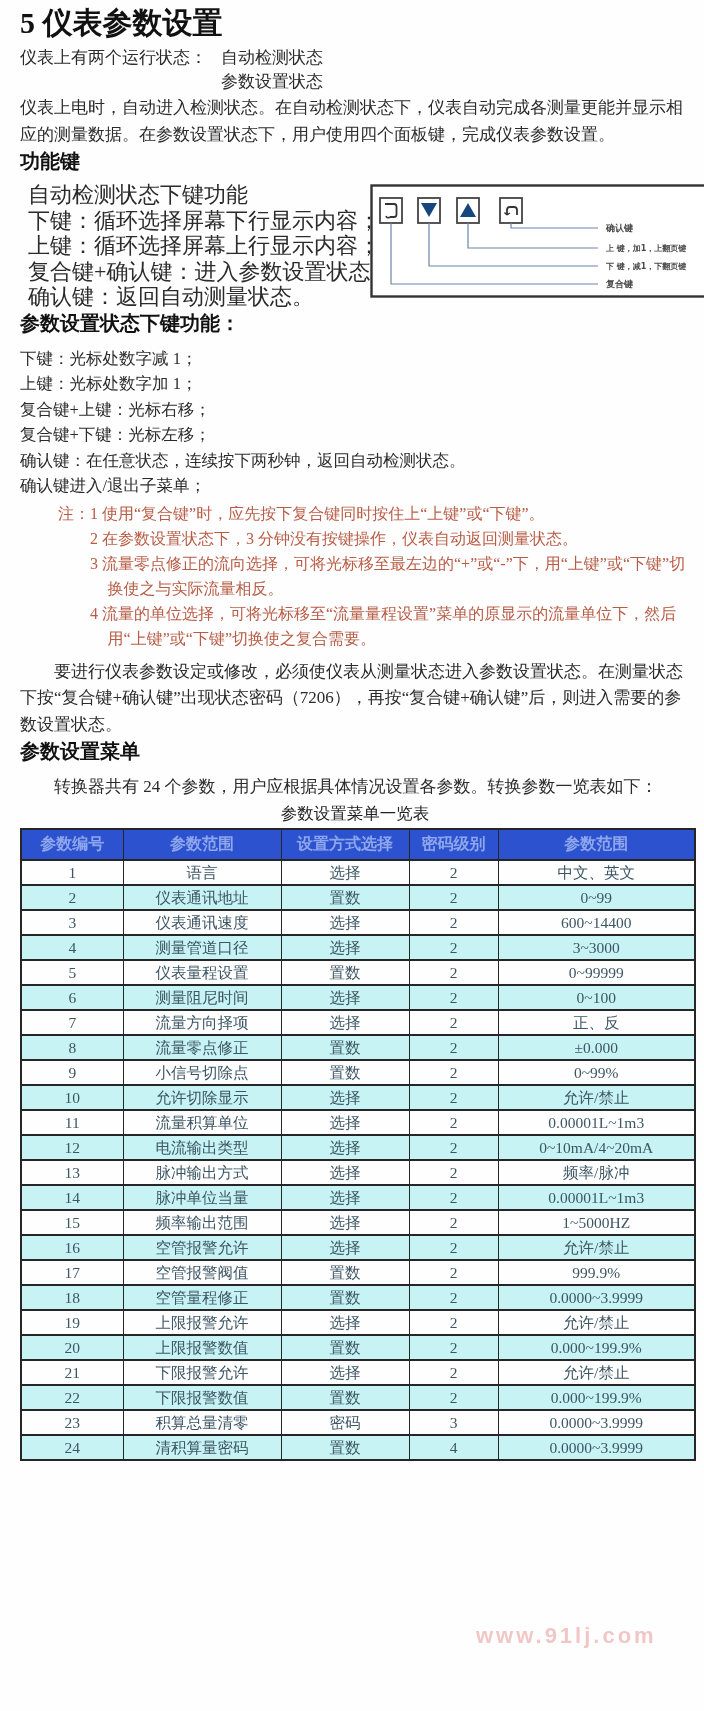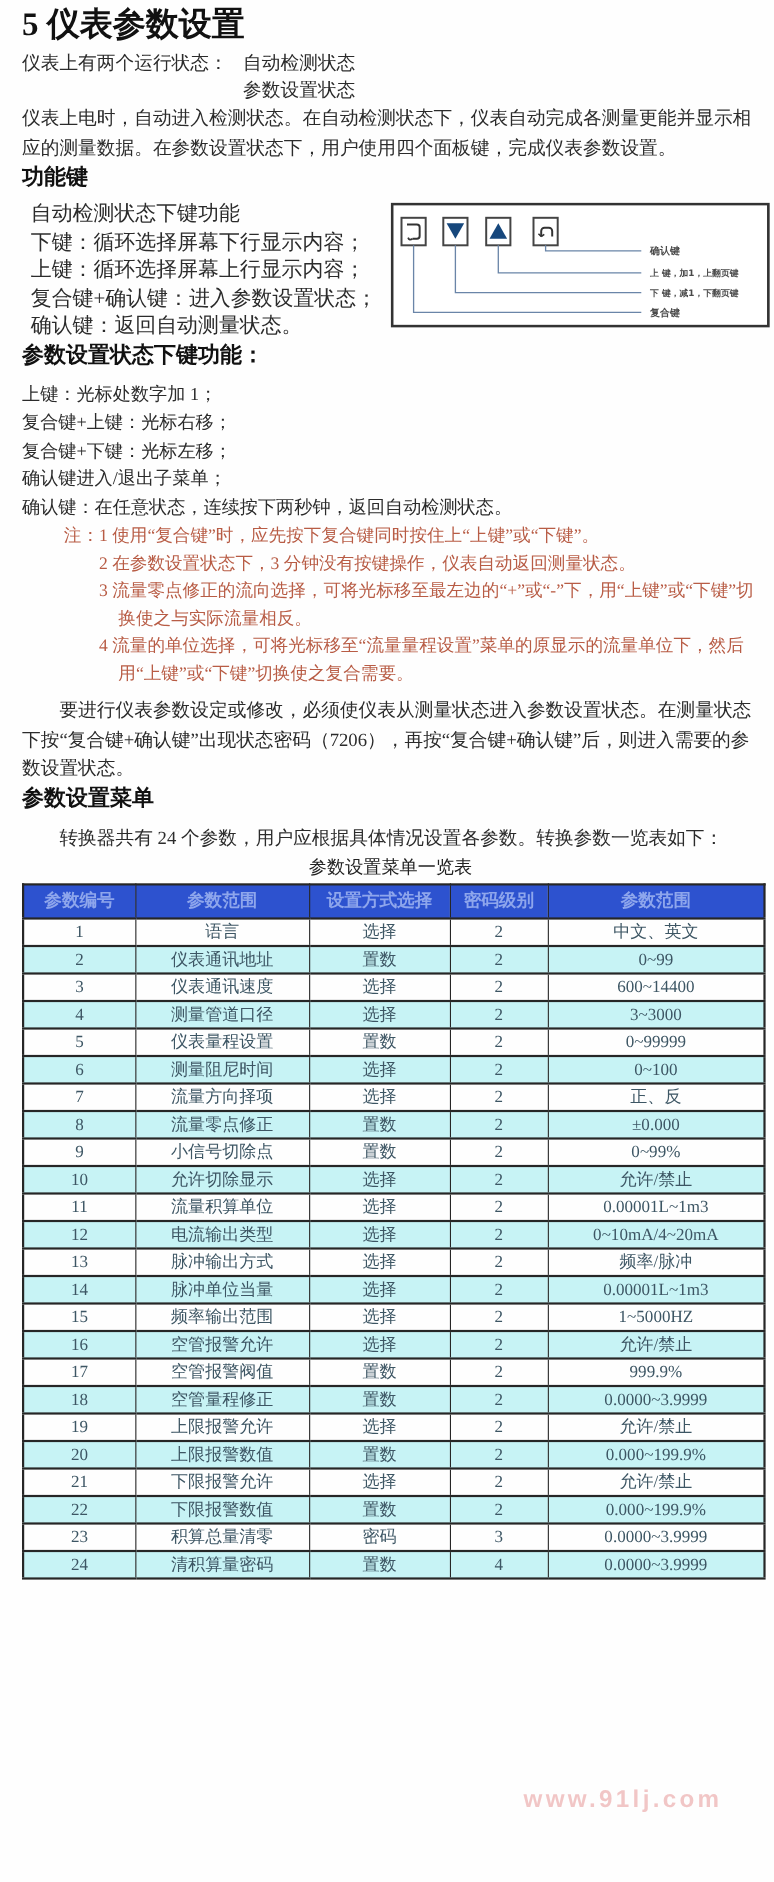--- a/index.html
+++ b/index.html
@@ -37,21 +37,21 @@
   .para{font-size:17px;line-height:27px;margin:0;}
   h2.sec{
     font-size:20px;
     line-height:26px;
     font-weight:bold;
     color:#111;
     margin:0;
   }
   .sec-funckeys{margin-top:16px;}
   .keyrow{display:flex;margin-top:8px;}
-  .keylist{width:330px;font-size:19px;line-height:25.5px;padding-left:8px;}
+  .keylist{width:330px;font-size:22px;line-height:25.5px;padding-left:8px;}
   .keylist div{white-space:nowrap;}
   .diagram-wrap{margin-left:12px;margin-top:2px;}
   .lcd-note{font-size:17px;line-height:26px;margin:4px 0 0 0;text-indent:1em;}
   .sec-paramkeys{margin-top:50px;}
   .paramkey-list{font-size:16.5px;line-height:25.5px;margin-top:10px;}
   .notes-block{display:flex;margin-top:2px;margin-left:38px;color:var(--note-red);font-size:16px;line-height:25px;}
   .notes-label{white-space:nowrap;}
   .notes-col{display:flex;flex-direction:column;max-width:600px;}
   .note-item{padding-left:1.1em;text-indent:-1.1em;}
   .sec-operation{margin-top:78px;}
@@ -172,25 +172,26 @@
         <text x="236" y="85" font-size="8" font-weight="600" fill="#4a4a4a">下 键，减1，下翻页键</text>
         <text x="236" y="103" font-size="9" font-weight="600" fill="#4a4a4a">复合键</text>
       </svg>
     </div>
   </div>
 
 
   <h2 class="sec sec-paramkeys">参数设置状态下键功能：</h2>
 
   <div class="paramkey-list">
+      <div>下键：光标处数字减 1；</div>
       <div>上键：光标处数字加 1；</div>
       <div>复合键+上键：光标右移；</div>
       <div>复合键+下键：光标左移；</div>
+      <div>确认键：在任意状态，连续按下两秒钟，返回自动检测状态。</div>
       <div>确认键进入/退出子菜单；</div>
-      <div>确认键：在任意状态，连续按下两秒钟，返回自动检测状态。</div>
     </div>
 
   <div class="notes-block">
     <span class="notes-label">注：</span>
     <span class="notes-col">
         <span class="note-item">1 使用“复合键”时，应先按下复合键同时按住上“上键”或“下键”。</span>
         <span class="note-item">2 在参数设置状态下，3 分钟没有按键操作，仪表自动返回测量状态。</span>
         <span class="note-item">3 流量零点修正的流向选择，可将光标移至最左边的“+”或“-”下，用“上键”或“下键”切换使之与实际流量相反。</span>
         <span class="note-item">4 流量的单位选择，可将光标移至“流量量程设置”菜单的原显示的流量单位下，然后用“上键”或“下键”切换使之复合需要。</span>
       </span>

